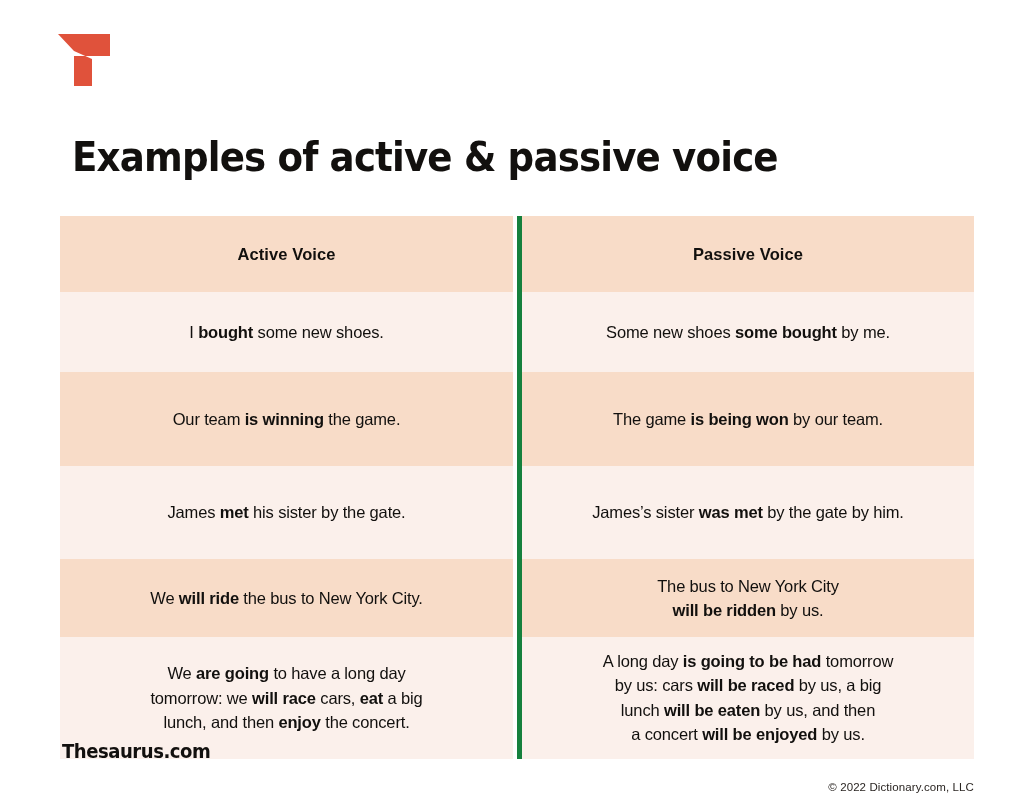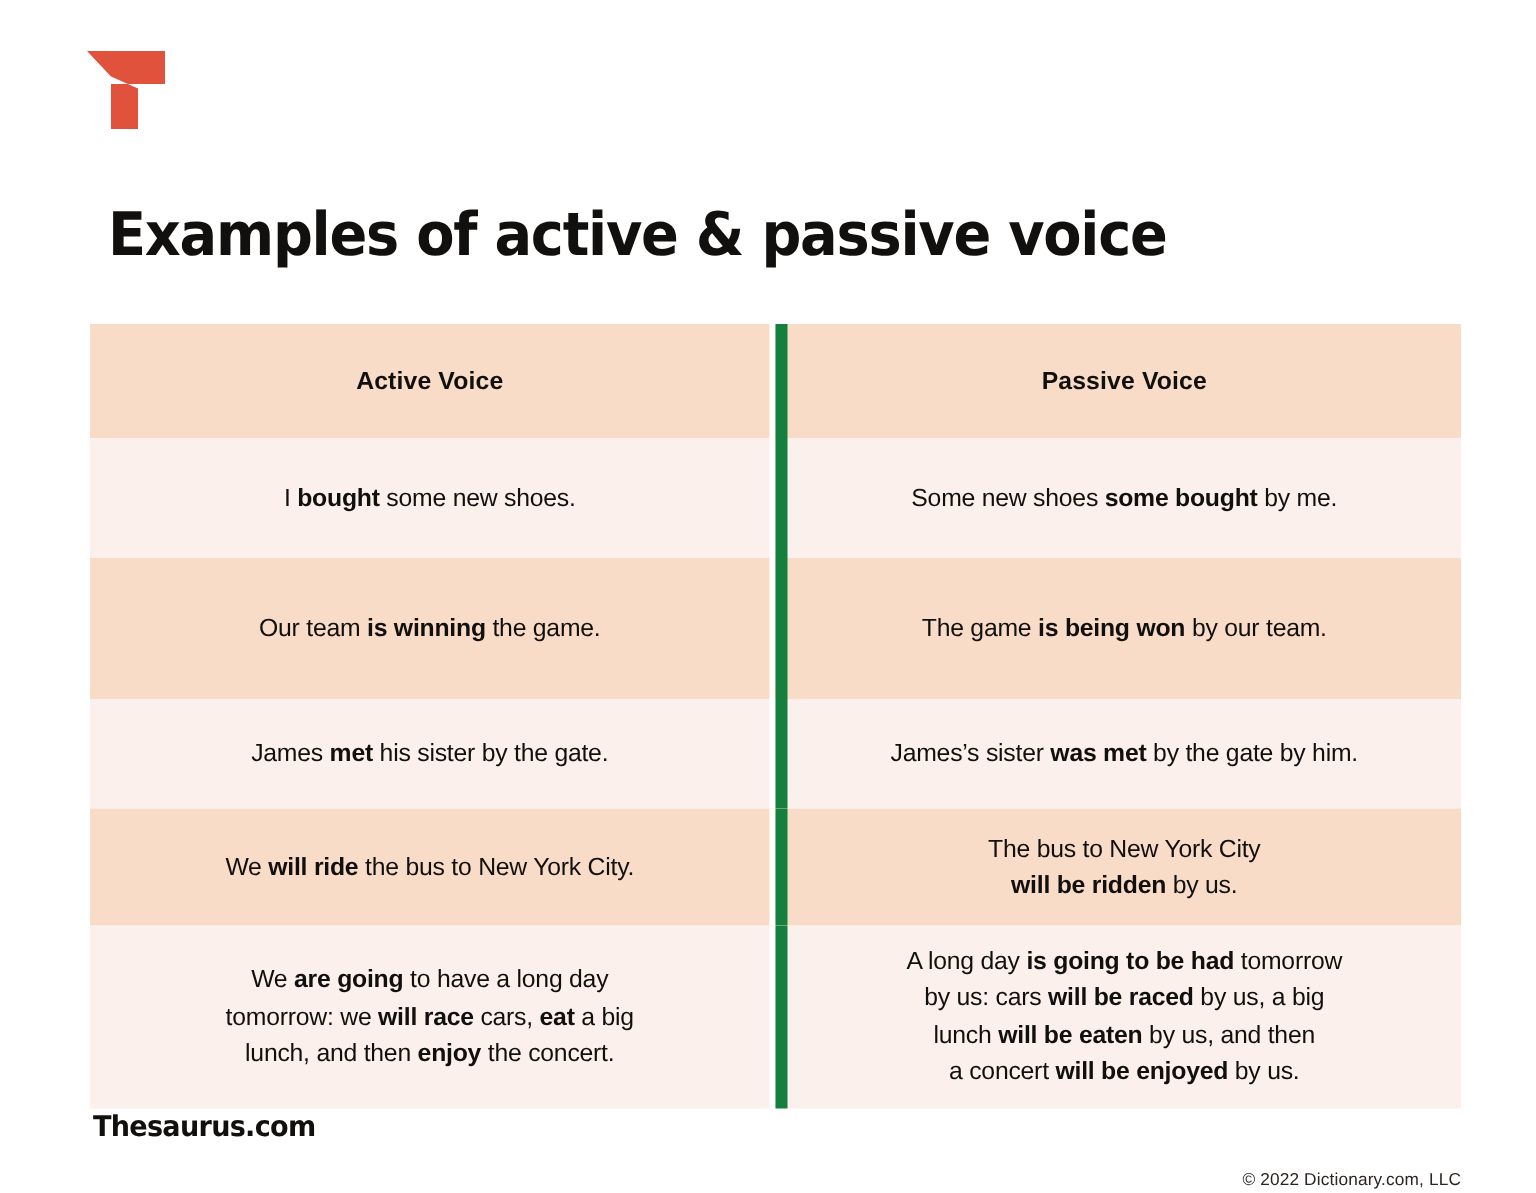--- a/index.html
+++ b/index.html
@@ -89,25 +89,25 @@
     font-weight: 700;
     letter-spacing: 0.1px;
   }
 
   
   .tint-dark  { background: #f8dcc8; }
   .tint-light { background: #fbf0eb; }
 
   
   .col-left  { border-right: 4px solid #ffffff; }
-  .col-right { border-left: 8px solid #15803d; }
+  .col-right { border-left: 5px solid #15803d; }
 
   .r1 td { height: 80px; }
   .r2 td { height: 94px; }
-  .r3 td { height: 73px; }
+  .r3 td { height: 93px; }
   .r4 td { height: 78px; }
   .r5 td { height: 120px; }
 
   
   .footer-brand {
     position: absolute;
     left: 62px;
     top: 740px;
     font-family: "DejaVu Sans", sans-serif;
     font-size: 19px;

